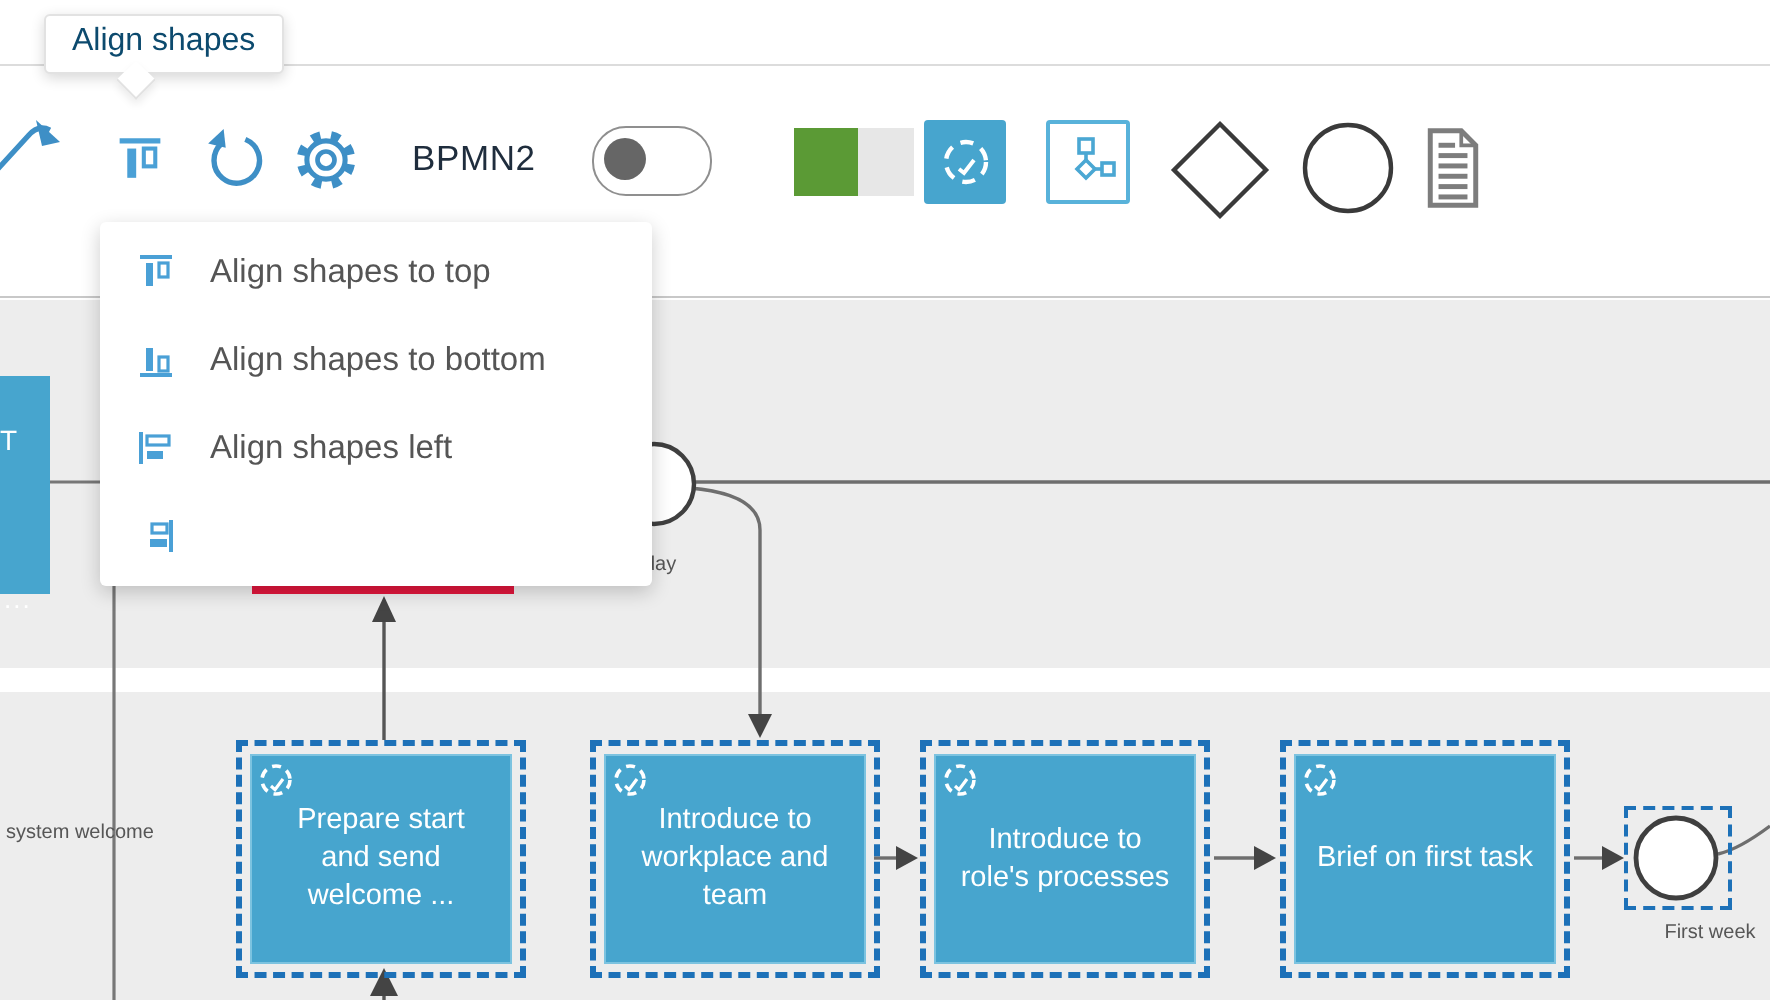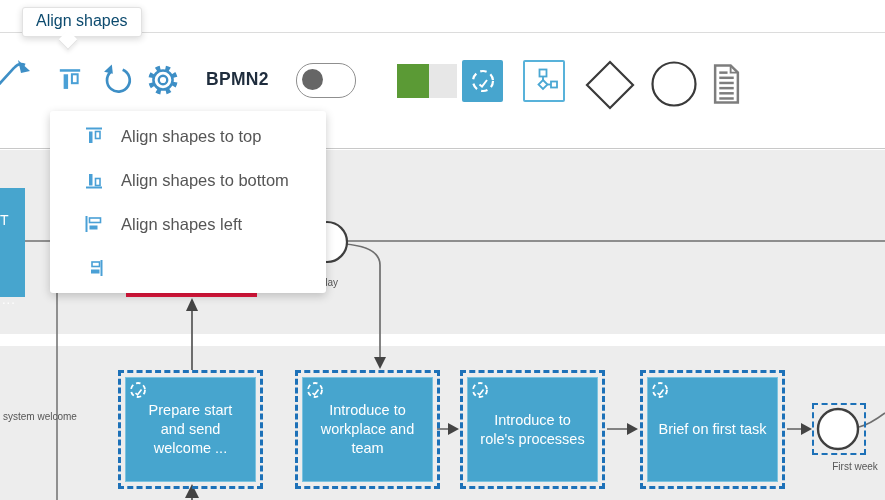--- a/index.html
+++ b/index.html
@@ -16,21 +16,21 @@
   .tooltip{
     left:22px;top:7px;z-index:30;background:#fff;border:1px solid #e2e2e2;border-radius:3px;
     box-shadow:0 2px 7px rgba(0,0,0,.16);padding:4px 13px 6px 13px;color:#0c4a6e;font-size:16px;white-space:nowrap;
   }
   .tooltip-caret{
     left:61px;top:33px;width:13px;height:13px;background:#fff;z-index:31;
     transform:rotate(45deg);border-right:1px solid #e2e2e2;border-bottom:1px solid #e2e2e2;
     box-shadow:2px 2px 4px rgba(0,0,0,.08);
   }
   .tbtn{display:flex;align-items:center;justify-content:center;cursor:pointer;}
-  .bpmn-label{left:206px;top:69px;font-size:17.5px;font-weight:bold;color:#1f2d3d;letter-spacing:.3px;}
+  .bpmn-label{left:206px;top:69px;font-size:17.5px;font-weight:normal;color:#1f2d3d;letter-spacing:.3px;}
   .toggle{
     left:296px;top:63px;width:58px;height:33px;border:1.5px solid #8f8f8f;border-radius:17px;background:#fff;
   }
   .toggle-knob{position:absolute;left:5px;top:4.5px;width:21px;height:21px;border-radius:50%;background:#666;}
   .swatch-green{left:397px;top:64px;width:32px;height:34px;background:#5b9a35;}
   .swatch-gray{left:429px;top:64px;width:28px;height:34px;background:#e7e7e7;}
   .loop-btn{left:462px;top:60px;width:41px;height:42px;background:#47a5ce;border-radius:2px;}
   .tree-btn{left:523px;top:60px;width:38px;height:38px;background:#fff;border:2px solid #58b2da;border-radius:2px;}
 
   
@@ -59,21 +59,21 @@
   .t1{left:118px;} .t2{left:295px;} .t3{left:460px;} .t4{left:640px;}
 
   .fw-select{left:812px;top:254px;width:50px;height:48px;border:2.5px dashed #1d71b8;z-index:4;}
   .fw-circle{left:815px;top:257px;z-index:4;}
 
   
   .menu{
     left:50px;top:111px;width:276px;z-index:20;background:#fff;border-radius:3px;
     box-shadow:0 3px 10px rgba(0,0,0,.2);padding:3px 0;
   }
-  .menu-item{display:flex;align-items:center;height:44px;padding-left:33px;cursor:pointer;}
+  .menu-item{display:flex;align-items:center;height:44px;padding-left:17px;cursor:pointer;}
   .mi-icon{width:22px;height:22px;flex:0 0 22px;}
   .mi-label{margin-left:16px;color:#555;font-size:16.5px;white-space:nowrap;}
 </style>
 </head>
 <body>
 
 <div class="abs topline"></div>
 
 <div class="abs tooltip">
   <span>Align shapes</span>

